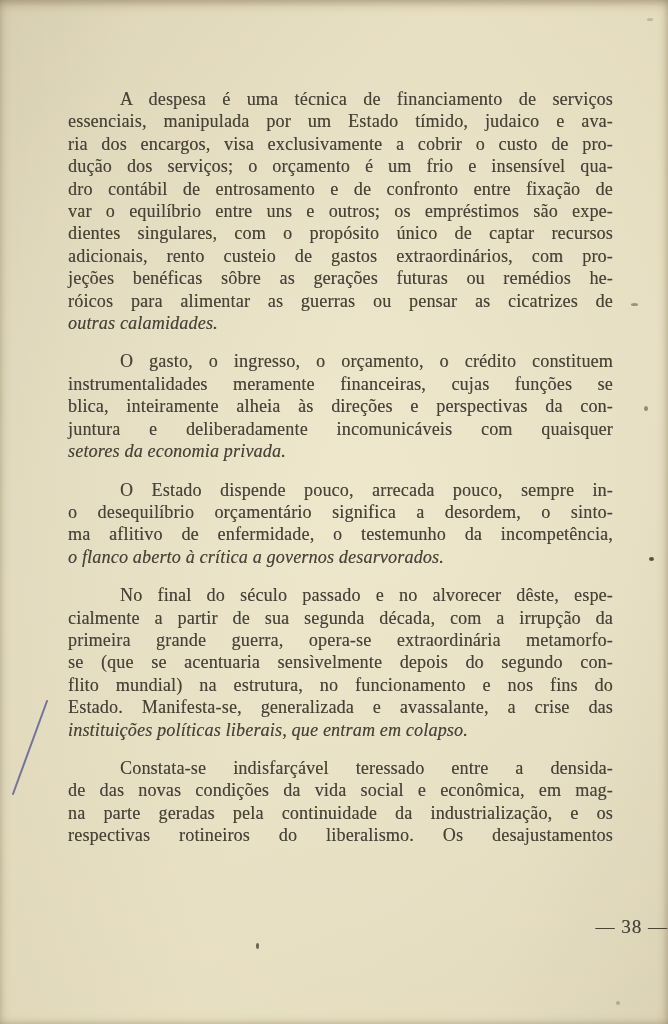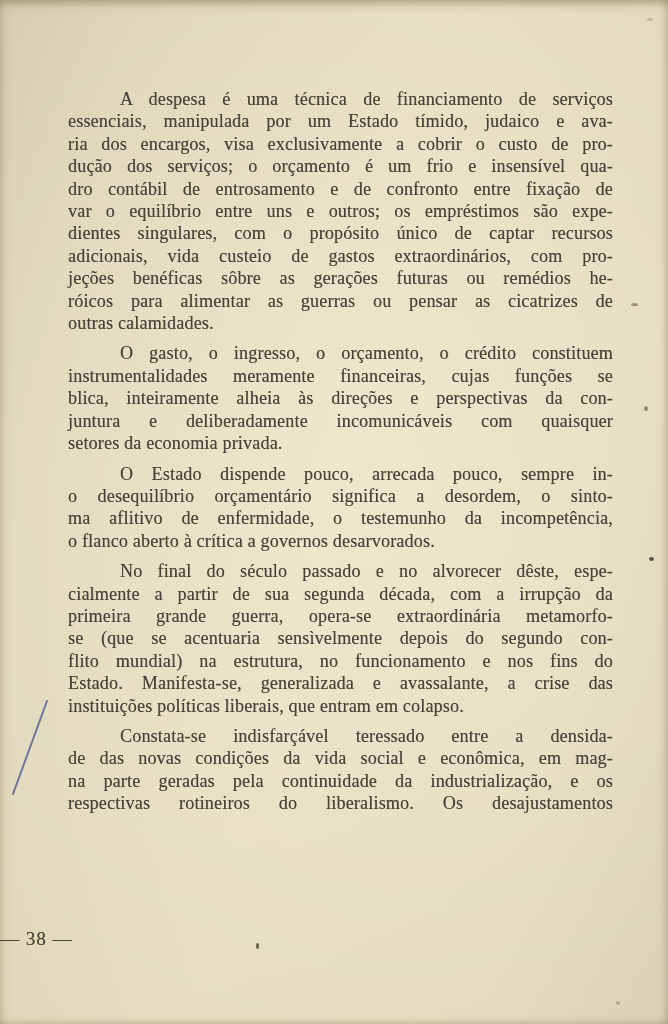--- a/index.html
+++ b/index.html
@@ -36,43 +36,43 @@
     left: 68px;
     top: 88px;
     width: 545px;
     font-size: 18px;
     line-height: 22.4px;
     letter-spacing: 0.2px;
     color: #474239;
     text-shadow: 0.3px 0.3px 0.45px rgba(72, 62, 46, 0.5);
   }
   .paragraph + .paragraph {
-    margin-top: 8px;
+    margin-top: 16px;
   }
   .line {
     text-align: justify;
     text-align-last: justify;
   }
   .line.indent {
     text-indent: 52px;
   }
   .line.flush {
     text-align-last: left;
+    font-style: italic;
   }
   .page-number {
     position: absolute;
     left: 0;
     top: 916px;
     width: 668px;
-    text-align: left;
+    text-align: right;
     font-size: 19px;
     letter-spacing: 1px;
     color: #474239;
     text-shadow: 0.3px 0.3px 0.45px rgba(72, 62, 46, 0.5);
-    margin-top: 12px;
   }
   .pen-mark {
     position: absolute;
     left: 0;
     top: 690px;
     pointer-events: none;
   }
   .speck {
     position: absolute;
     border-radius: 50%;
@@ -86,21 +86,21 @@
 
   <div class="text-block" style="color: rgb(71, 66, 57);">
       <div class="paragraph">
         <div class="line indent">A despesa é uma técnica de financiamento de serviços</div>
         <div class="line">essenciais, manipulada por um Estado tímido, judaico e ava-</div>
         <div class="line">ria dos encargos, visa exclusivamente a cobrir o custo de pro-</div>
         <div class="line">dução dos serviços; o orçamento é um frio e insensível qua-</div>
         <div class="line">dro contábil de entrosamento e de confronto entre fixação de</div>
         <div class="line">var o equilíbrio entre uns e outros; os empréstimos são expe-</div>
         <div class="line">dientes singulares, com o propósito único de captar recursos</div>
-        <div class="line">adicionais, vida custeio de gastos extraordinários, com pro-</div>
+        <div class="line">adicionais, rento custeio de gastos extraordinários, com pro-</div>
         <div class="line">jeções benéficas sôbre as gerações futuras ou remédios he-</div>
         <div class="line">róicos para alimentar as guerras ou pensar as cicatrizes de</div>
         <div class="line flush">outras calamidades.</div>
       </div>
       <div class="paragraph">
         <div class="line indent">O gasto, o ingresso, o orçamento, o crédito constituem</div>
         <div class="line">instrumentalidades meramente financeiras, cujas funções se</div>
         <div class="line">blica, inteiramente alheia às direções e perspectivas da con-</div>
         <div class="line">juntura e deliberadamente incomunicáveis com quaisquer</div>
         <div class="line flush">setores da economia privada.</div>

